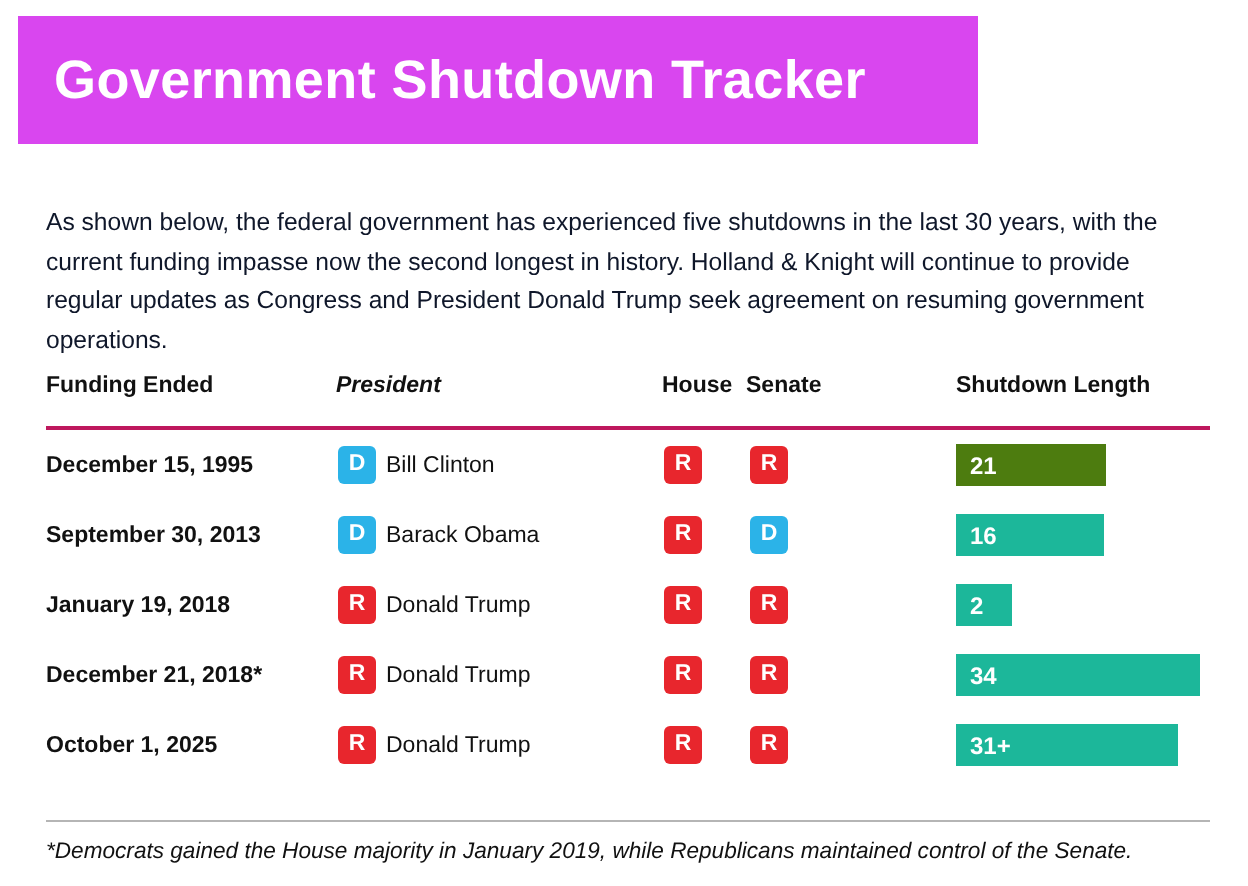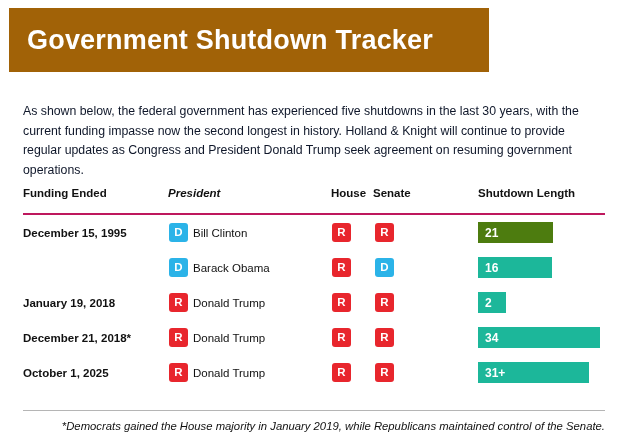--- a/index.html
+++ b/index.html
@@ -20,21 +20,21 @@
     height: 443px;
     box-sizing: border-box;
   }
   
   .banner {
     position: absolute;
     left: 9px;
     top: 8px;
     width: 480px;
     height: 64px;
-    background: #a16207;
+    background: #d946ef;
     display: flex;
     align-items: center;
   }
   .banner-title {
     color: #ffffff;
     font-size: 27px;
     font-weight: bold;
     letter-spacing: 0.2px;
     padding-left: 18px;
     line-height: 1;
@@ -139,21 +139,20 @@
     border-top: 1px solid #b5b5b5;
   }
   .footnote {
     position: absolute;
     left: 23px;
     top: 420px;
     width: 582px;
     font-size: 11.3px;
     font-style: italic;
     color: #111111;
-    text-align: right;
   }
 </style>
 </head>
 <body>
 
 <div class="page">
 
   <div class="banner">
     <div class="banner-title">Government Shutdown Tracker</div>
   </div>
@@ -183,20 +182,21 @@
           <div class="cell c-senate">
             <span class="badge badge-R">R</span>
           </div>
           <div class="cell c-bar">
             <div class="bar" style="width: 75px; background: #4d7c0f;">
               <span class="bar-label">21</span>
             </div>
           </div>
         </div>
         <div class="row">
+          <div class="cell c-date">September 30, 2013</div>
           <div class="cell c-pres-badge">
             <span class="badge badge-D">D</span>
           </div>
           <div class="cell c-pres-name">Barack Obama</div>
           <div class="cell c-house">
             <span class="badge badge-R">R</span>
           </div>
           <div class="cell c-senate">
             <span class="badge badge-D">D</span>
           </div>

